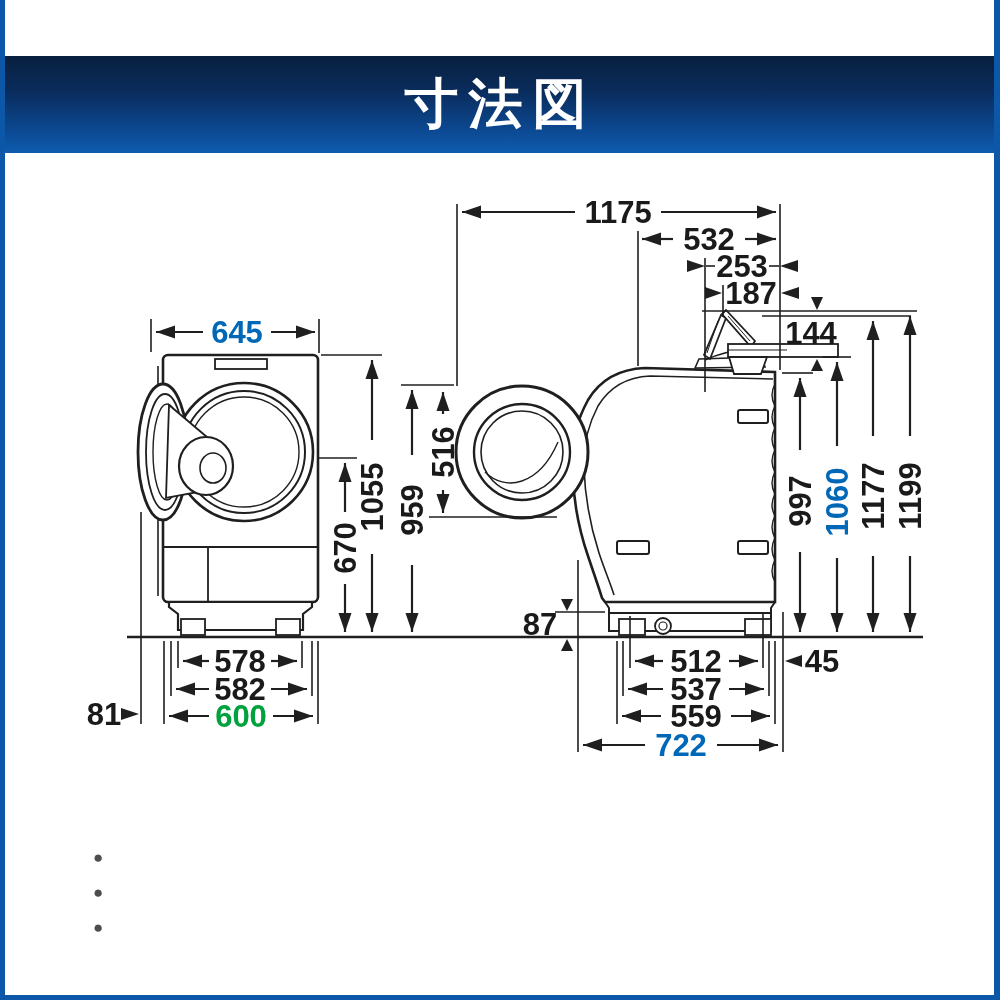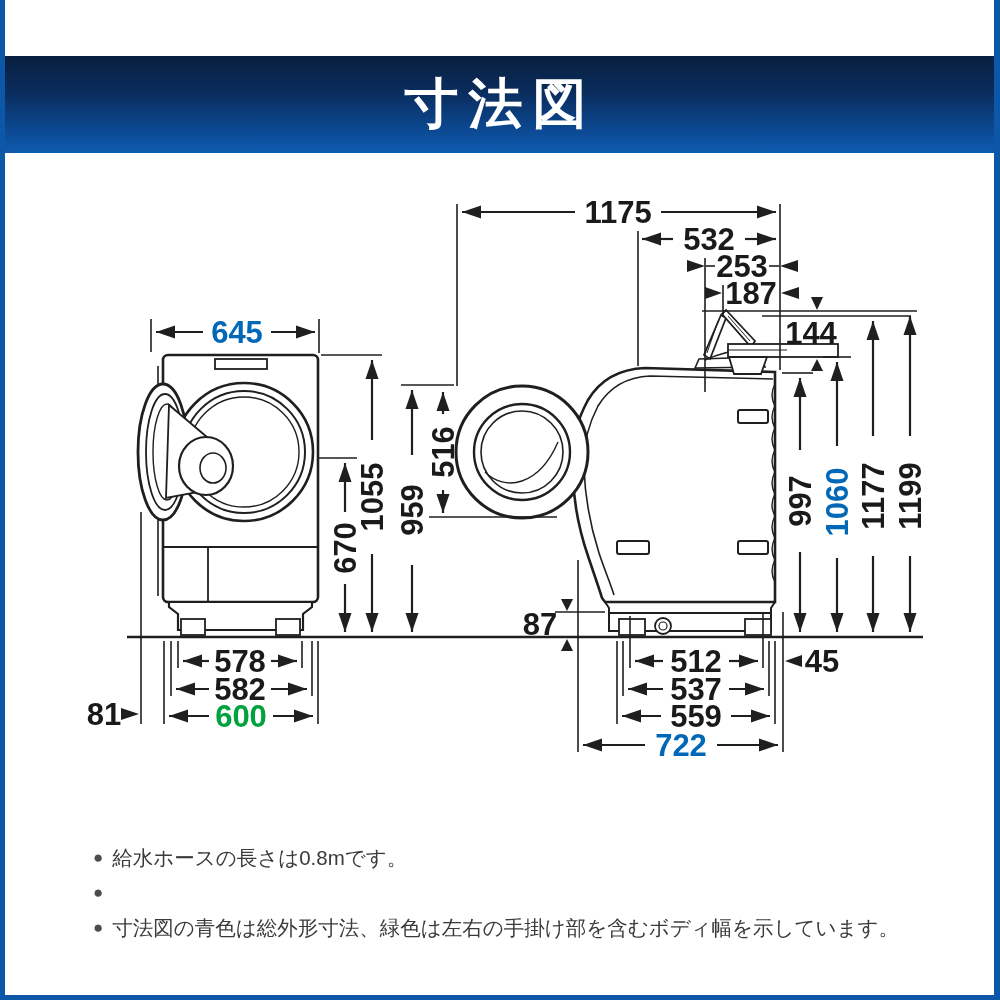--- a/index.html
+++ b/index.html
@@ -273,24 +273,22 @@
     </g>
     <g>
       <path class="arrowfill" d="M797,655 L780,661 L797,667 Z"></path>
       <text class="dim-label" transform="translate(817,661)" dy="10.5">45</text>
     </g>
   </svg>
 
   <div class="notes">
     <div class="note-line">
       <span class="bullet">●</span>
-      <span>給水ホースの長さは0.8mです。</span>
     </div>
     <div class="note-line">
       <span class="bullet">●</span>
     </div>
     <div class="note-line">
       <span class="bullet">●</span>
-      <span>寸法図の青色は総外形寸法、緑色は左右の手掛け部を含むボディ幅を示しています。</span>
     </div>
   </div>
 
 </div>
 
 </body></html>

